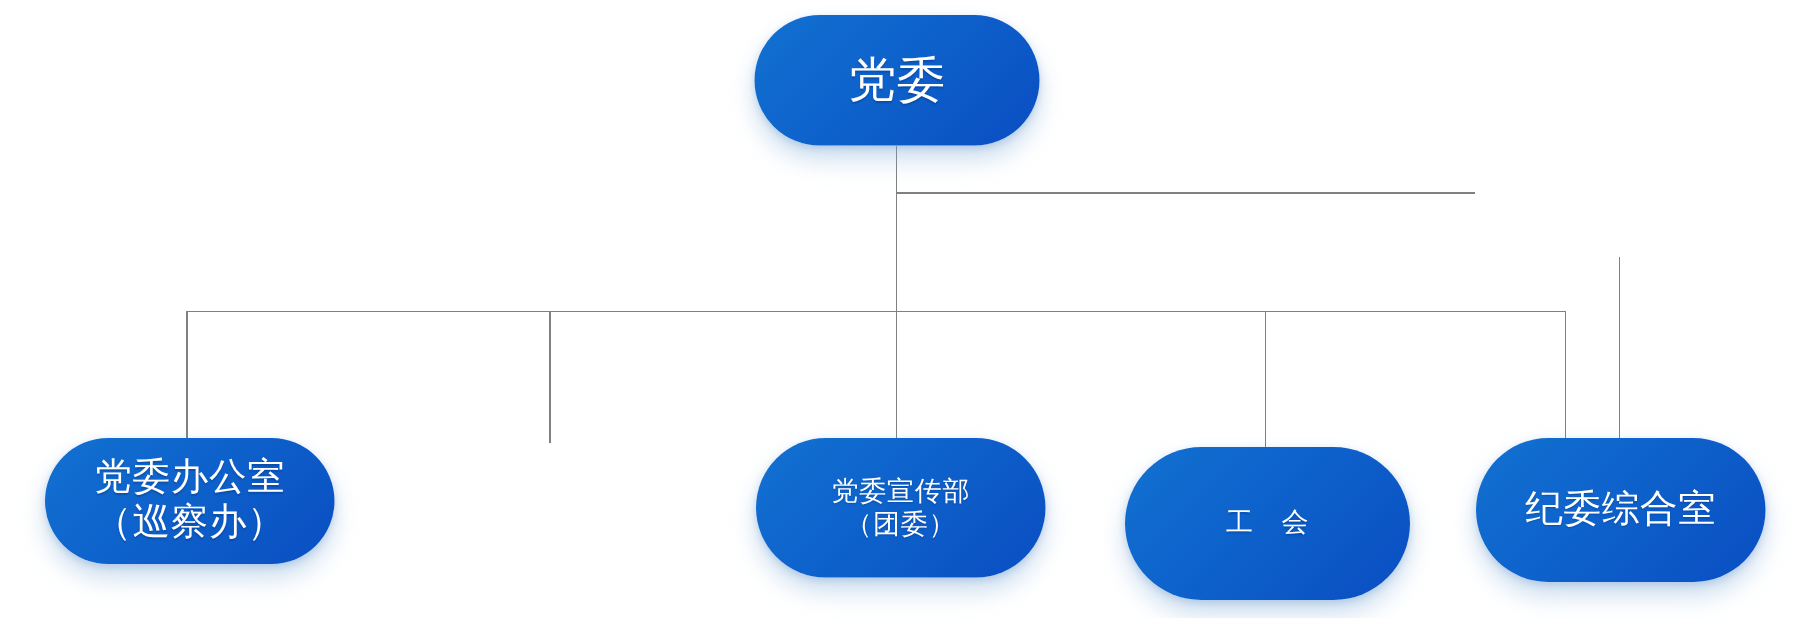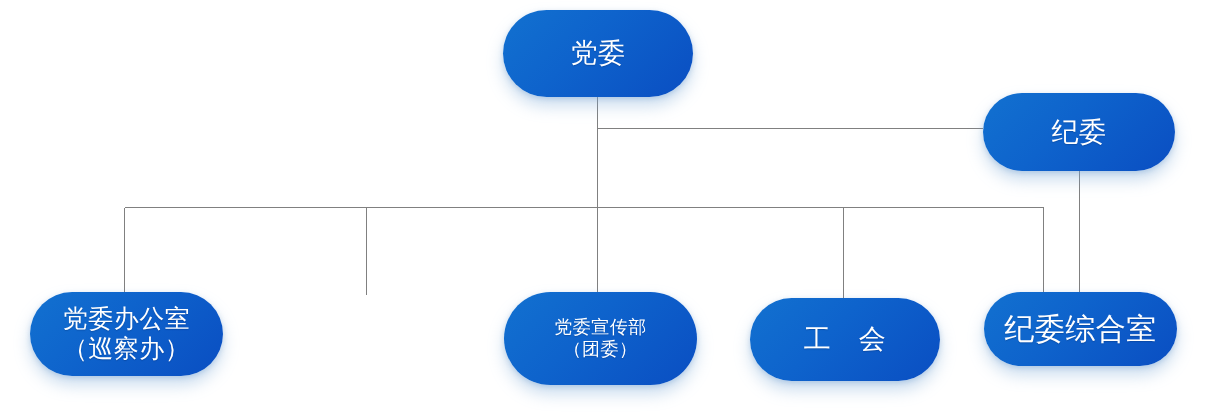--- a/index.html
+++ b/index.html
@@ -44,21 +44,21 @@
   }
   .node-label {
     display: block;
     white-space: pre-line;
   }
 
   
   #node-root {
     left: 503px; top: 10px;
     width: 190px; height: 87px;
-    font-size: 27px;
+    font-size: 32px;
   }
   #node-jiwei {
     left: 983px; top: 93px;
     width: 192px; height: 78px;
     font-size: 27px;
   }
   #node-office {
     left: 30px; top: 292px;
     width: 193px; height: 84px;
     font-size: 25px;
@@ -68,28 +68,28 @@
     width: 193px; height: 93px;
     font-size: 25px;
   }
   #node-propaganda {
     left: 504px; top: 292px;
     width: 193px; height: 93px;
     font-size: 18px;
   }
   #node-union {
     left: 750px; top: 298px;
-    width: 190px; height: 83px;
-    font-size: 27px;
+    width: 190px; height: 102px;
+    font-size: 18px;
     text-align: center;
   }
   #node-jiwei-office {
     left: 984px; top: 292px;
-    width: 193px; height: 74px;
-    font-size: 30px;
+    width: 193px; height: 96px;
+    font-size: 25px;
   }
 </style>
 </head>
 <body>
 
 <div id="chart-canvas">
 
   <svg id="connector-layer" viewBox="0 0 1211 412" width="1211" height="412" xmlns="http://www.w3.org/2000/svg">
     <g stroke="#808080" stroke-width="1" fill="none" shape-rendering="crispEdges">
 
@@ -106,23 +106,20 @@
       <line x1="1043.5" y1="207.5" x2="1043.5" y2="295"></line>
 
       <line x1="1079.5" y1="171" x2="1079.5" y2="295"></line>
     </g>
   </svg>
 
   <div class="org-node" id="node-root">
     <span class="node-label">党委</span>
   </div>
 
-  <div class="org-node" id="node-jiwei">
-    <span class="node-label">纪委</span>
-  </div>
 
   <div class="org-node" id="node-office">
     <span class="node-label">党委办公室
 （巡察办）</span>
   </div>
 
 
   <div class="org-node" id="node-propaganda">
     <span class="node-label">党委宣传部
 （团委）</span>

